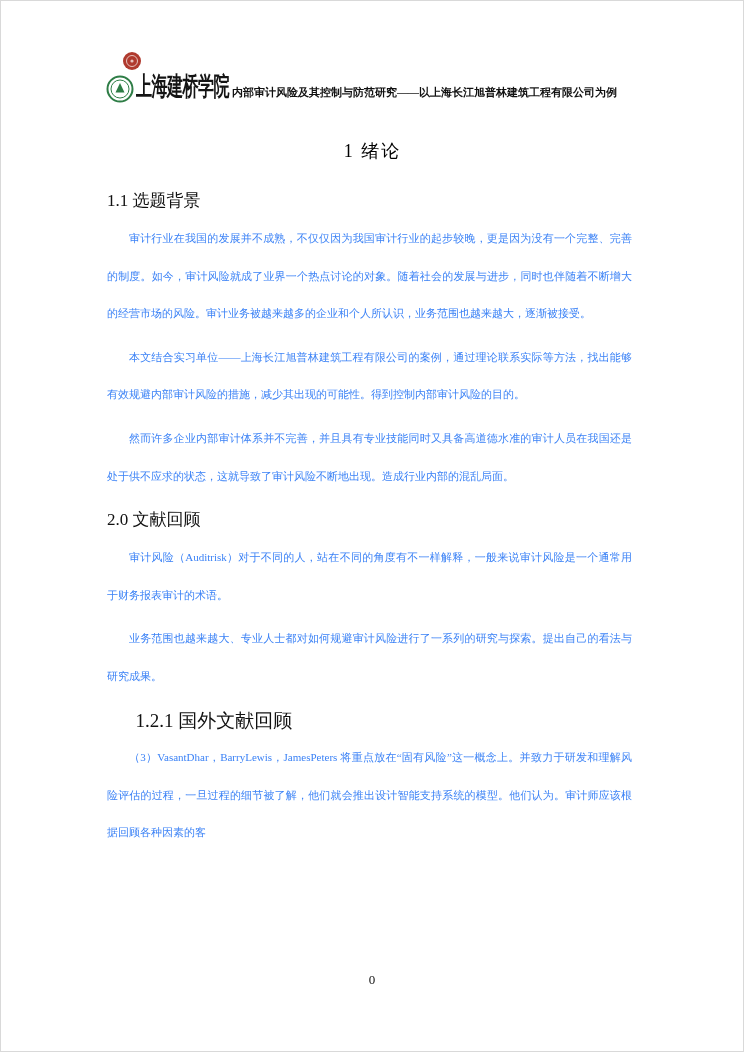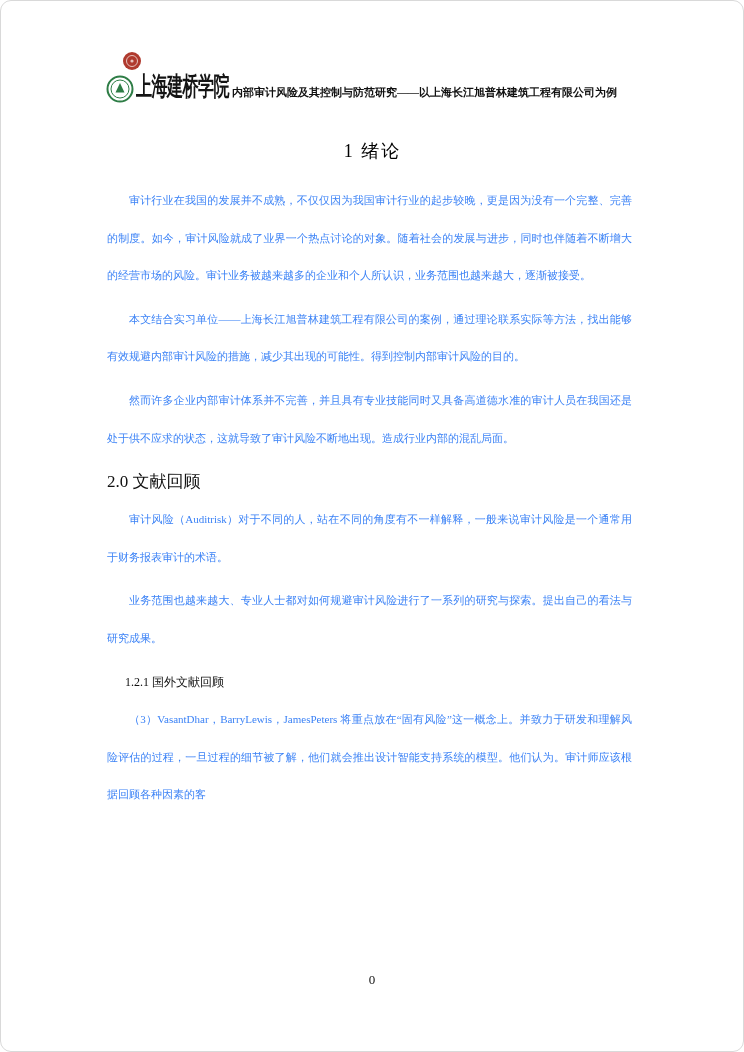--- a/index.html
+++ b/index.html
@@ -10,21 +10,20 @@
     font-family: "Liberation Serif", "DejaVu Serif", serif;
     color: #1a1a1a;
   }
   .page {
     position: relative;
     width: 744px; height: 1052px;
     background: #ffffff;
     outline: 1px solid #d9d9d9;
     outline-offset: -1px;
     overflow: hidden;
-    border-radius: 11px;
   }
 
   
   .doc-header {
     position: absolute;
     left: 104px; top: 45px;
     width: 536px; height: 62px;
   }
   .logo-seal {
     position: absolute; left: 18px; top: 6px;
@@ -73,21 +72,21 @@
   }
   .section-heading {
     margin: 0;
     font-size: 17px;
     font-weight: 400;
     line-height: 38px;
     color: #111;
   }
   .subsection-heading {
     margin: 0;
-    font-size: 12px;
+    font-size: 19px;
     font-weight: 400;
     line-height: 37.6px;
     text-indent: 1.5em;
     color: #111;
   }
   .body-para {
     margin: 0 6px 6px 0;
     font-size: 11px;
     line-height: 37.6px;
     text-indent: 2em;
@@ -125,20 +124,21 @@
       </svg>
     </span>
     <span class="calligraphy">上海建桥学院</span>
     <span class="header-title">内部审计风险及其控制与防范研究——以上海长江旭普林建筑工程有限公司为例</span>
   </header>
 
   <main class="content">
 
     <h1 class="chapter-title">1 绪论</h1>
 
+    <h2 class="section-heading">1.1 选题背景</h2>
 
     <p class="body-para">审计行业在我国的发展并不成熟，不仅仅因为我国审计行业的起步较晚，更是因为没有一个完整、完善的制度。如今，审计风险就成了业界一个热点讨论的对象。随着社会的发展与进步，同时也伴随着不断增大的经营市场的风险。审计业务被越来越多的企业和个人所认识，业务范围也越来越大，逐渐被接受。</p>
     <p class="body-para">本文结合实习单位——上海长江旭普林建筑工程有限公司的案例，通过理论联系实际等方法，找出能够有效规避内部审计风险的措施，减少其出现的可能性。得到控制内部审计风险的目的。</p>
     <p class="body-para">然而许多企业内部审计体系并不完善，并且具有专业技能同时又具备高道德水准的审计人员在我国还是处于供不应求的状态，这就导致了审计风险不断地出现。造成行业内部的混乱局面。</p>
 
     <h2 class="section-heading">2.0 文献回顾</h2>
 
     <p class="body-para">审计风险（Auditrisk）对于不同的人，站在不同的角度有不一样解释，一般来说审计风险是一个通常用于财务报表审计的术语。</p>
     <p class="body-para">业务范围也越来越大、专业人士都对如何规避审计风险进行了一系列的研究与探索。提出自己的看法与研究成果。</p>
 

